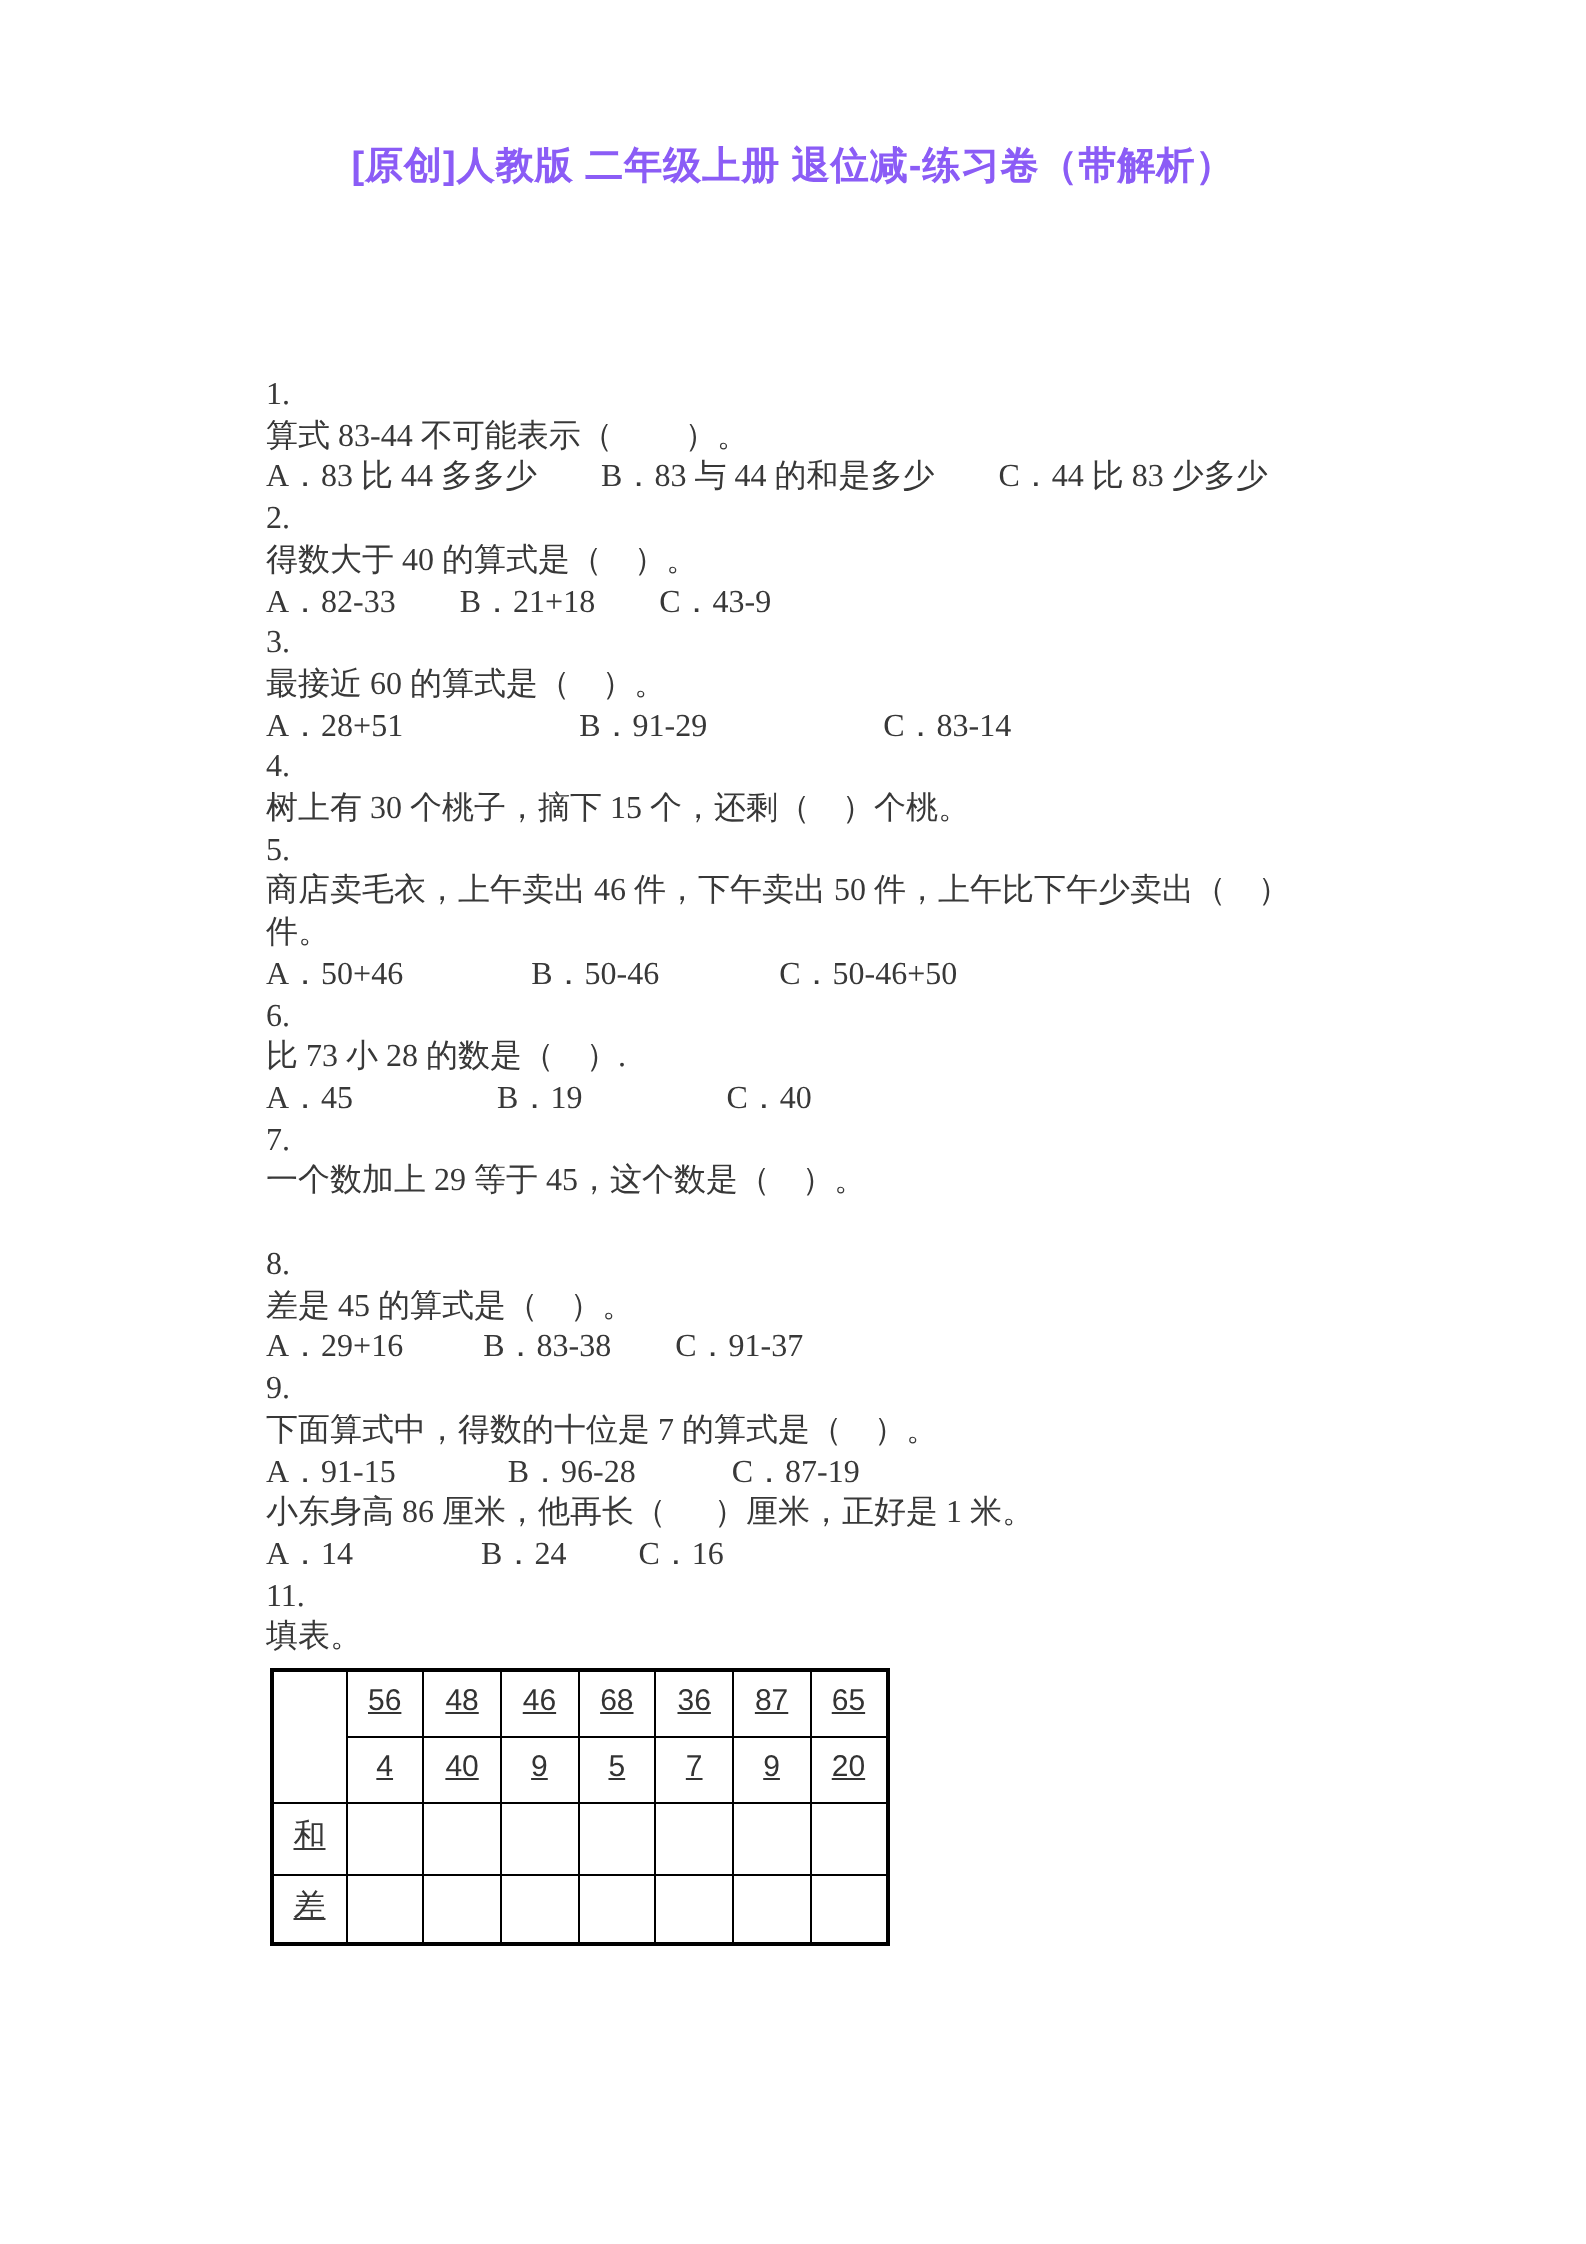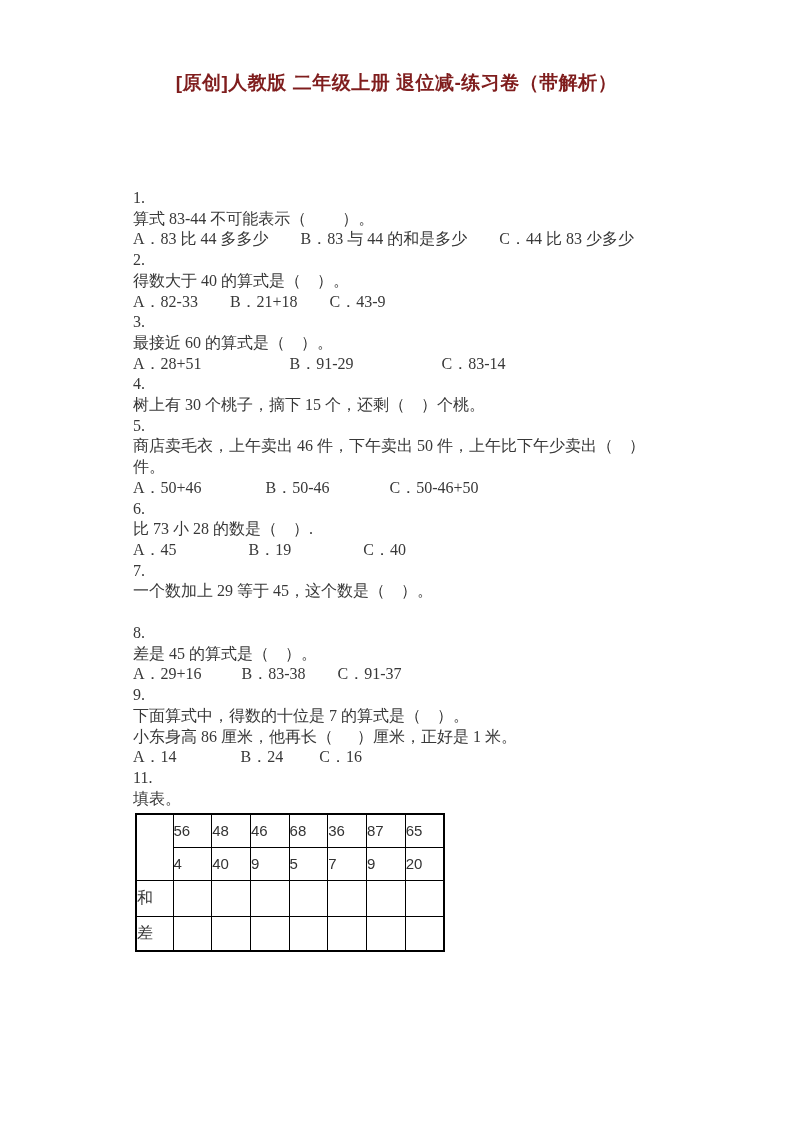--- a/index.html
+++ b/index.html
@@ -4,37 +4,37 @@
 <style>
   html,body{margin:0;padding:0;background:#ffffff;}
   .page{
     width:793px;height:1122px;background:#ffffff;color:#383838;
     position:relative;overflow:hidden;
     font-family:"Liberation Serif", serif;
   }
   .title{
     margin:0;padding-top:70px;text-align:center;
     font-family:"Liberation Sans", sans-serif;
-    font-size:19px;font-weight:700;color:#7f1d1d;letter-spacing:0.5px;
+    font-size:19px;font-weight:700;color:#8b5cf6;letter-spacing:0.5px;
   }
   .content{
     margin:92px 30px 0 133px;
     font-size:16px;line-height:20.7px;
   }
   .line{white-space:pre;}
   .q-gap{margin-top:21px;}
   .fill-table{
     border-collapse:collapse;table-layout:fixed;
     width:308px;margin:4px 0 0 2px;
     border:2px solid #000000;
   }
   .fill-table td{
-    border:1px solid #000000;text-align:left;vertical-align:middle;
+    border:1px solid #000000;text-align:center;vertical-align:middle;
     font-family:"Liberation Sans", sans-serif;font-size:15px;color:#333333;
-    padding:0;overflow:hidden;
+    padding:0;overflow:hidden;text-decoration:underline;
   }
   .fill-table td.zh{font-family:"Liberation Serif", serif;font-size:16px;color:#383838;}
   .fill-table tr:nth-child(1){height:33px;}
   .fill-table tr:nth-child(2){height:33px;}
   .fill-table tr:nth-child(3){height:36px;}
   .fill-table tr:nth-child(4){height:35px;}
   col.c0{width:37px;}
   col.cd{width:38.7px;}
 </style>
 </head>
@@ -89,20 +89,21 @@
 
     <div class="q-gap">
       <div class="line">8.</div>
       <div class="line">差是 45 的算式是（    ）。</div>
       <div class="line">A．29+16          B．83-38        C．91-37</div>
     </div>
 
     <div>
       <div class="line">9.</div>
       <div class="line">下面算式中，得数的十位是 7 的算式是（    ）。</div>
+      <div class="line">A．91-15              B．96-28            C．87-19</div>
     </div>
 
     <div>
       <div class="line">小东身高 86 厘米，他再长（      ）厘米，正好是 1 米。</div>
       <div class="line">A．14                B．24         C．16</div>
     </div>
 
     <div>
       <div class="line">11.</div>
       <div class="line">填表。</div>

